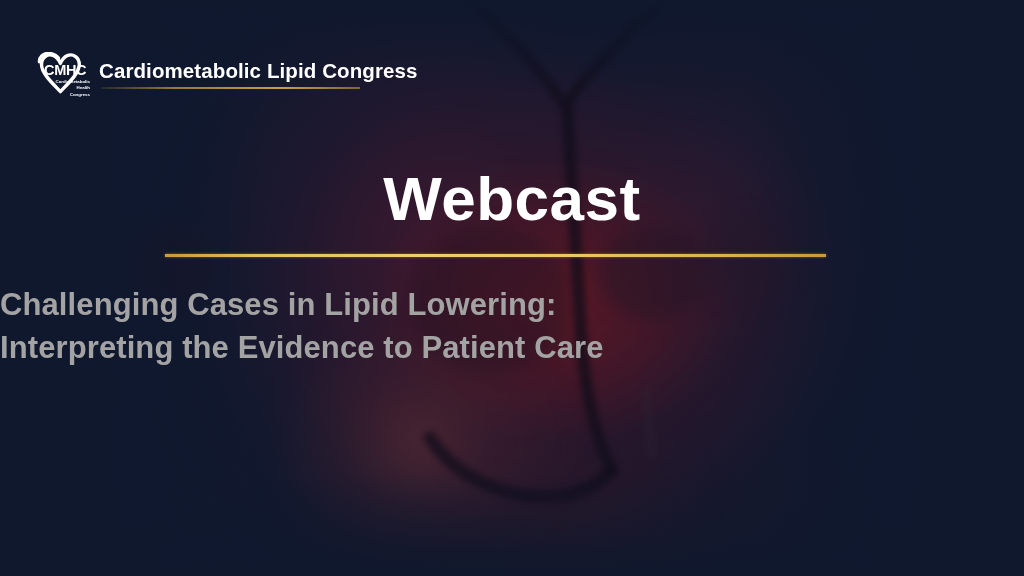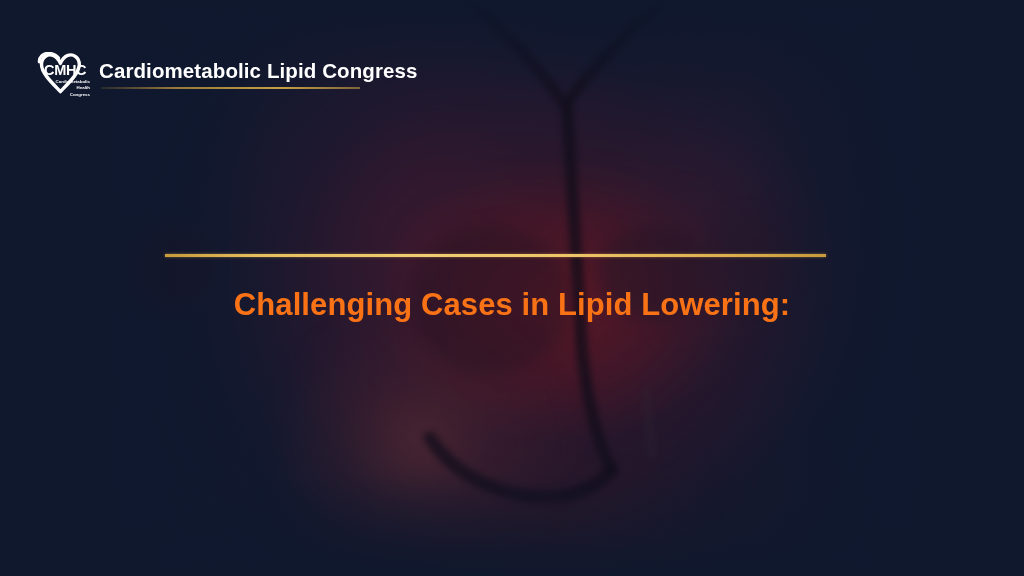--- a/index.html
+++ b/index.html
@@ -222,24 +222,23 @@
       #dcae4c 86%,
       #c79a3a 100%);
     box-shadow: 0 0 3px rgba(230, 184, 90, 0.45);
   }
 
   .subtitle {
     position: absolute;
     left: 0;
     right: 0;
     top: 283px;
-    text-align: center;
     font-size: 31px;
     font-weight: bold;
-    color: #f97316;
+    color: #a3a3a3;
     line-height: 1.40;
     letter-spacing: 0.1px;
     font-family: "Liberation Sans", sans-serif;
   }
   .subtitle .line { display: block; }
 </style>
 </head>
 <body>
 
 <div id="slide">
@@ -285,20 +284,22 @@
         <div>Health</div>
         <div>Congress</div>
       </div>
     </div>
     <div class="logo-text-wrap">
       <div class="logo-text">Cardiometabolic Lipid Congress</div>
       <div class="logo-underline"></div>
     </div>
   </div>
 
+  <div class="headline">Webcast</div>
 
   <div class="divider"></div>
 
   <div class="subtitle">
     <span class="line">Challenging Cases in Lipid Lowering:</span>
+    <span class="line">Interpreting the Evidence to Patient Care</span>
   </div>
 
 </div>
 
 </body></html>

